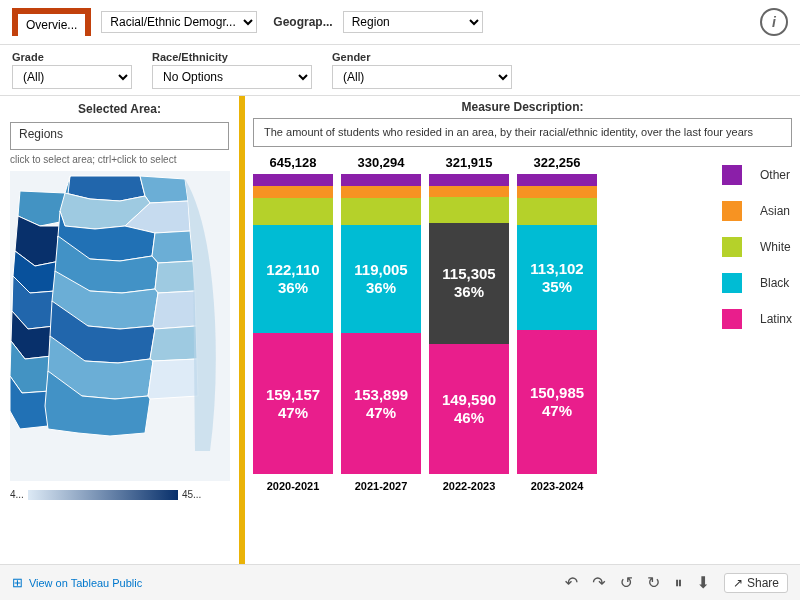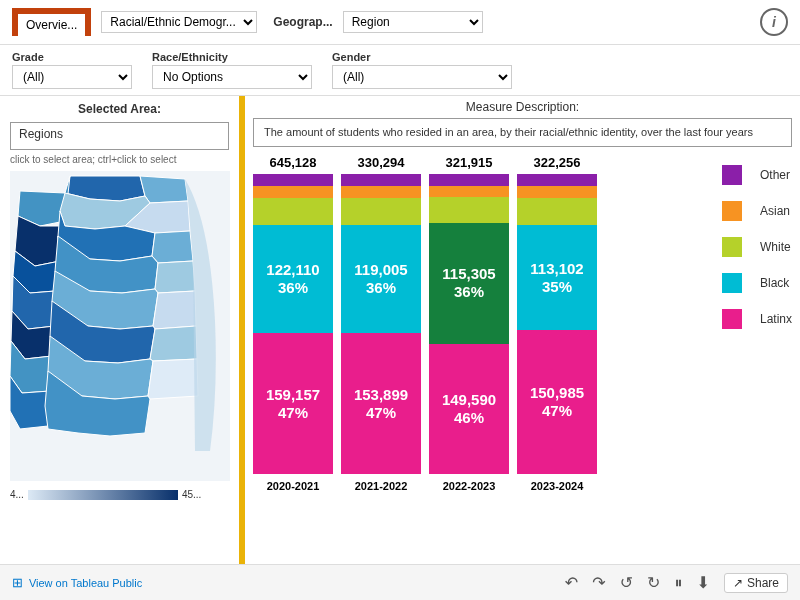--- a/index.html
+++ b/index.html
@@ -31,21 +31,21 @@
     .hint-text { font-size: 10px; color: #666; margin-bottom: 6px; }
     
     
     .map-area { position: relative; height: 320px; }
     .map-svg { width: 220px; height: 310px; }
     .legend-scale { display: flex; align-items: center; gap: 4px; font-size: 10px; color: #333; margin-top: 4px; }
     .legend-gradient { width: 150px; height: 10px; background: linear-gradient(to right, #dce9f5, #08306b); }
 
     
     .right-panel { flex: 1; padding: 4px 8px; }
-    .measure-header { font-weight: normal; font-size: 12px; text-align: center; color: #333; margin-bottom: 4px; }
+    .measure-header { font-weight: bold; font-size: 12px; text-align: center; color: #333; margin-bottom: 4px; }
     .measure-desc-box { border: 1px solid #999; padding: 6px 10px; margin-bottom: 8px; font-size: 11px; color: #333; line-height: 1.4; }
     .chart-inner { display: flex; gap: 8px; align-items: flex-end; flex: 1; }
     .bar-group { display: flex; flex-direction: column; align-items: center; width: 80px; }
     .bar-total { font-size: 13px; font-weight: bold; color: #000; margin-bottom: 4px; }
     .bar-stack { display: flex; flex-direction: column; width: 80px; height: 300px; position: relative; }
     .bar-year { font-size: 11px; font-weight: bold; color: #000; margin-top: 6px; text-align: center; }
 
     
     .seg { display: flex; align-items: center; justify-content: center; flex-direction: column; overflow: hidden; }
     .seg-label { font-size: 15px; font-weight: bold; color: #fff; line-height: 1.2; text-align: center; }
@@ -201,30 +201,30 @@
               <div class="seg" style="background:#8b1fa9;height:12px;"></div>
               <div class="seg" style="background:#f79322;height:12px;"></div>
               <div class="seg" style="background:#b5d12a;height:27px;"></div>
               <div class="seg" style="background:#00bcd4;height:108px;">
                 <span class="seg-label">119,005<br>36%</span>
               </div>
               <div class="seg" style="background:#e91e8c;height:141px;">
                 <span class="seg-label">153,899<br>47%</span>
               </div>
             </div>
-            <div class="bar-year">2021-2022</div>
+            <div class="bar-year">2021-2027</div>
           </div>
 
           <div class="bar-group">
             <div class="bar-total">321,915</div>
             <div class="bar-stack">
               <div class="seg" style="background:#8b1fa9;height:12px;"></div>
               <div class="seg" style="background:#f79322;height:12px;"></div>
               <div class="seg" style="background:#b5d12a;height:27px;"></div>
-              <div class="seg" style="background:#15803d;height:129px;">
+              <div class="seg" style="background:#404040;height:129px;">
                 <span class="seg-label">115,305<br>36%</span>
               </div>
               <div class="seg" style="background:#e91e8c;height:138px;">
                 <span class="seg-label">149,590<br>46%</span>
               </div>
             </div>
             <div class="bar-year">2022-2023</div>
           </div>
 
           <div class="bar-group">

